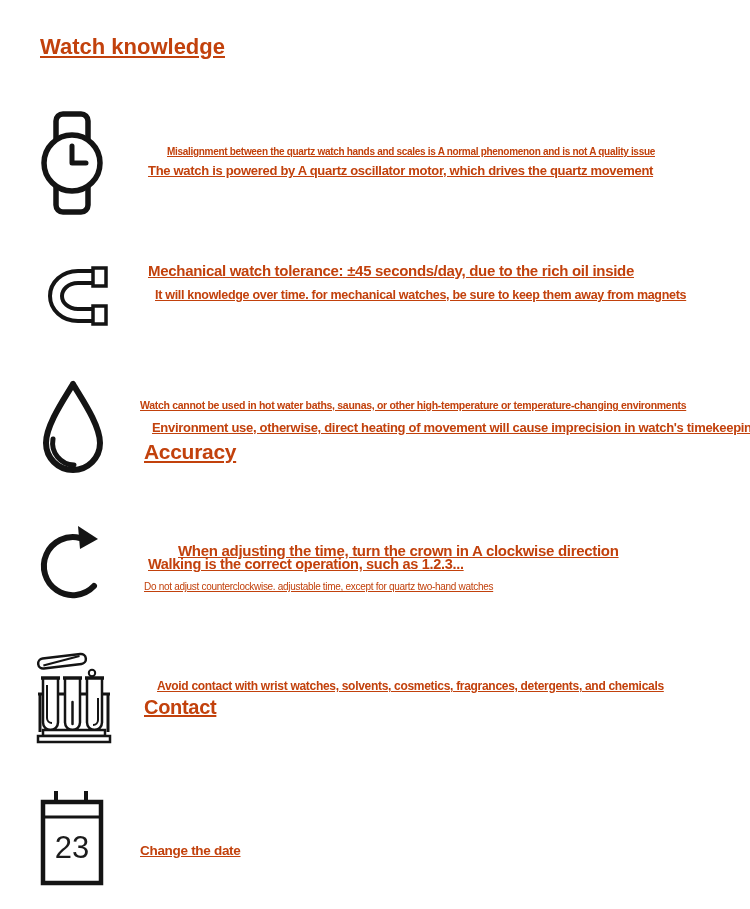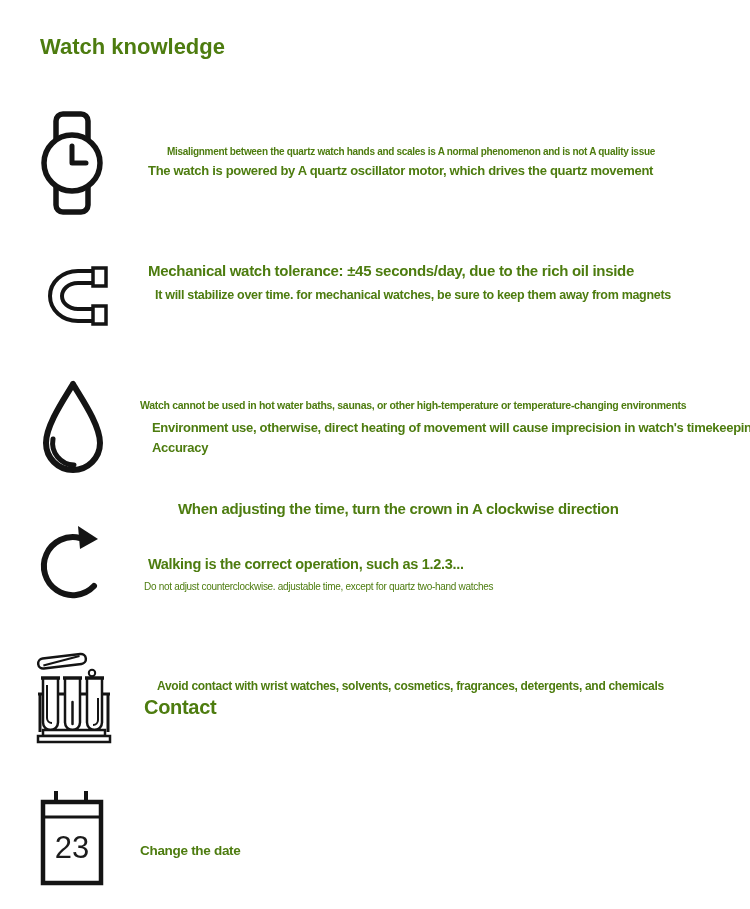--- a/index.html
+++ b/index.html
@@ -1,18 +1,18 @@
 <!DOCTYPE html>
 <html><head>
 <meta charset="utf-8">
 <style>
   html,body{margin:0;padding:0;background:#ffffff;}
   #page{position:relative;width:750px;height:909px;background:#ffffff;overflow:hidden;
         font-family:"Liberation Sans",sans-serif;color:#1c1c1c;}
-  .line{position:absolute;white-space:nowrap;letter-spacing:-0.3px;color:#4d7c0f;}
+  .line{position:absolute;white-space:nowrap;letter-spacing:-0.3px;color:#c2410c;text-decoration:underline;}
   .b{font-weight:700;}
   .m{font-weight:500;}
   .icon{position:absolute;text-align:center;}
   .icon svg{display:block;}
 
   
   #title{left:40px;top:34px;font-size:22px;font-weight:700;letter-spacing:0;}
 
   
   #s1-icon{left:41px;top:111px;width:62px;height:104px;}
@@ -22,25 +22,25 @@
   
   #s2-icon{left:48px;top:265px;width:62px;height:62px;}
   #s2l1{left:148px;top:262px;font-size:15px;}
   #s2l2{left:155px;top:288px;font-size:12.5px;}
   #s2l3{left:143px;top:311px;font-size:11.5px;}
 
   
   #s3-icon{left:40px;top:380px;width:66px;height:99px;}
   #s3l1{left:140px;top:399px;font-size:10.5px;}
   #s3l2{left:152px;top:420px;font-size:13px;}
-  #s3h{left:144px;top:440px;font-size:13px;margin-left:8px;}
+  #s3h{left:144px;top:440px;font-size:21px;}
 
   
   #s4-icon{left:38px;top:522px;width:70px;height:86px;}
-  #s4l1{left:178px;top:500px;font-size:15px;}
+  #s4l1{left:178px;top:542px;font-size:15px;}
   #s4l2{left:148px;top:556px;font-size:14.5px;}
   #s4l3{left:144px;top:581px;font-size:10px;}
 
   
   #s5-icon{left:36px;top:648px;width:76px;height:97px;}
   #s5l1{left:157px;top:679px;font-size:12px;}
   #s5h{left:144px;top:696px;font-size:20px;}
 
   
   #s6-icon{left:40px;top:789px;width:64px;height:97px;}
@@ -69,21 +69,21 @@
 
   <div class="icon" id="s2-icon">
     <svg width="62" height="62" viewBox="0 0 62 62">
       <path d="M55 12 H30 C17 12 8 21 8 31 C8 41 17 50 30 50 H55" stroke="#141414" stroke-width="16" fill="none"></path>
       <path d="M55 12 H30 C17 12 8 21 8 31 C8 41 17 50 30 50 H55" stroke="#ffffff" stroke-width="8" fill="none"></path>
       <rect x="45" y="3" width="13" height="18" fill="#ffffff" stroke="#141414" stroke-width="3.5"></rect>
       <rect x="45" y="41" width="13" height="18" fill="#ffffff" stroke="#141414" stroke-width="3.5"></rect>
     </svg>
   </div>
   <div id="s2l1" class="line b">Mechanical watch tolerance: ±45 seconds/day, due to the rich oil inside</div>
-  <div id="s2l2" class="line b">It will stabilize over time. for mechanical watches, be sure to keep them away from magnets</div>
+  <div id="s2l2" class="line b">It will knowledge over time. for mechanical watches, be sure to keep them away from magnets</div>
 
   <div class="icon" id="s3-icon">
     <svg width="66" height="99" viewBox="0 0 66 99">
       <path d="M33 4 C27 15 6 44 6 63 A27 27 0 0 0 60 63 C60 44 39 15 33 4 Z" fill="none" stroke="#141414" stroke-width="6" stroke-linejoin="round"></path>
       <path d="M13 59 A22 22 0 0 0 34 85" fill="none" stroke="#141414" stroke-width="5" stroke-linecap="round"></path>
     </svg>
   </div>
   <div id="s3l1" class="line b">Watch cannot be used in hot water baths, saunas, or other high-temperature or temperature-changing environments</div>
   <div id="s3l2" class="line b">Environment use, otherwise, direct heating of movement will cause imprecision in watch's timekeeping</div>
   <div id="s3h" class="line b">Accuracy</div>

